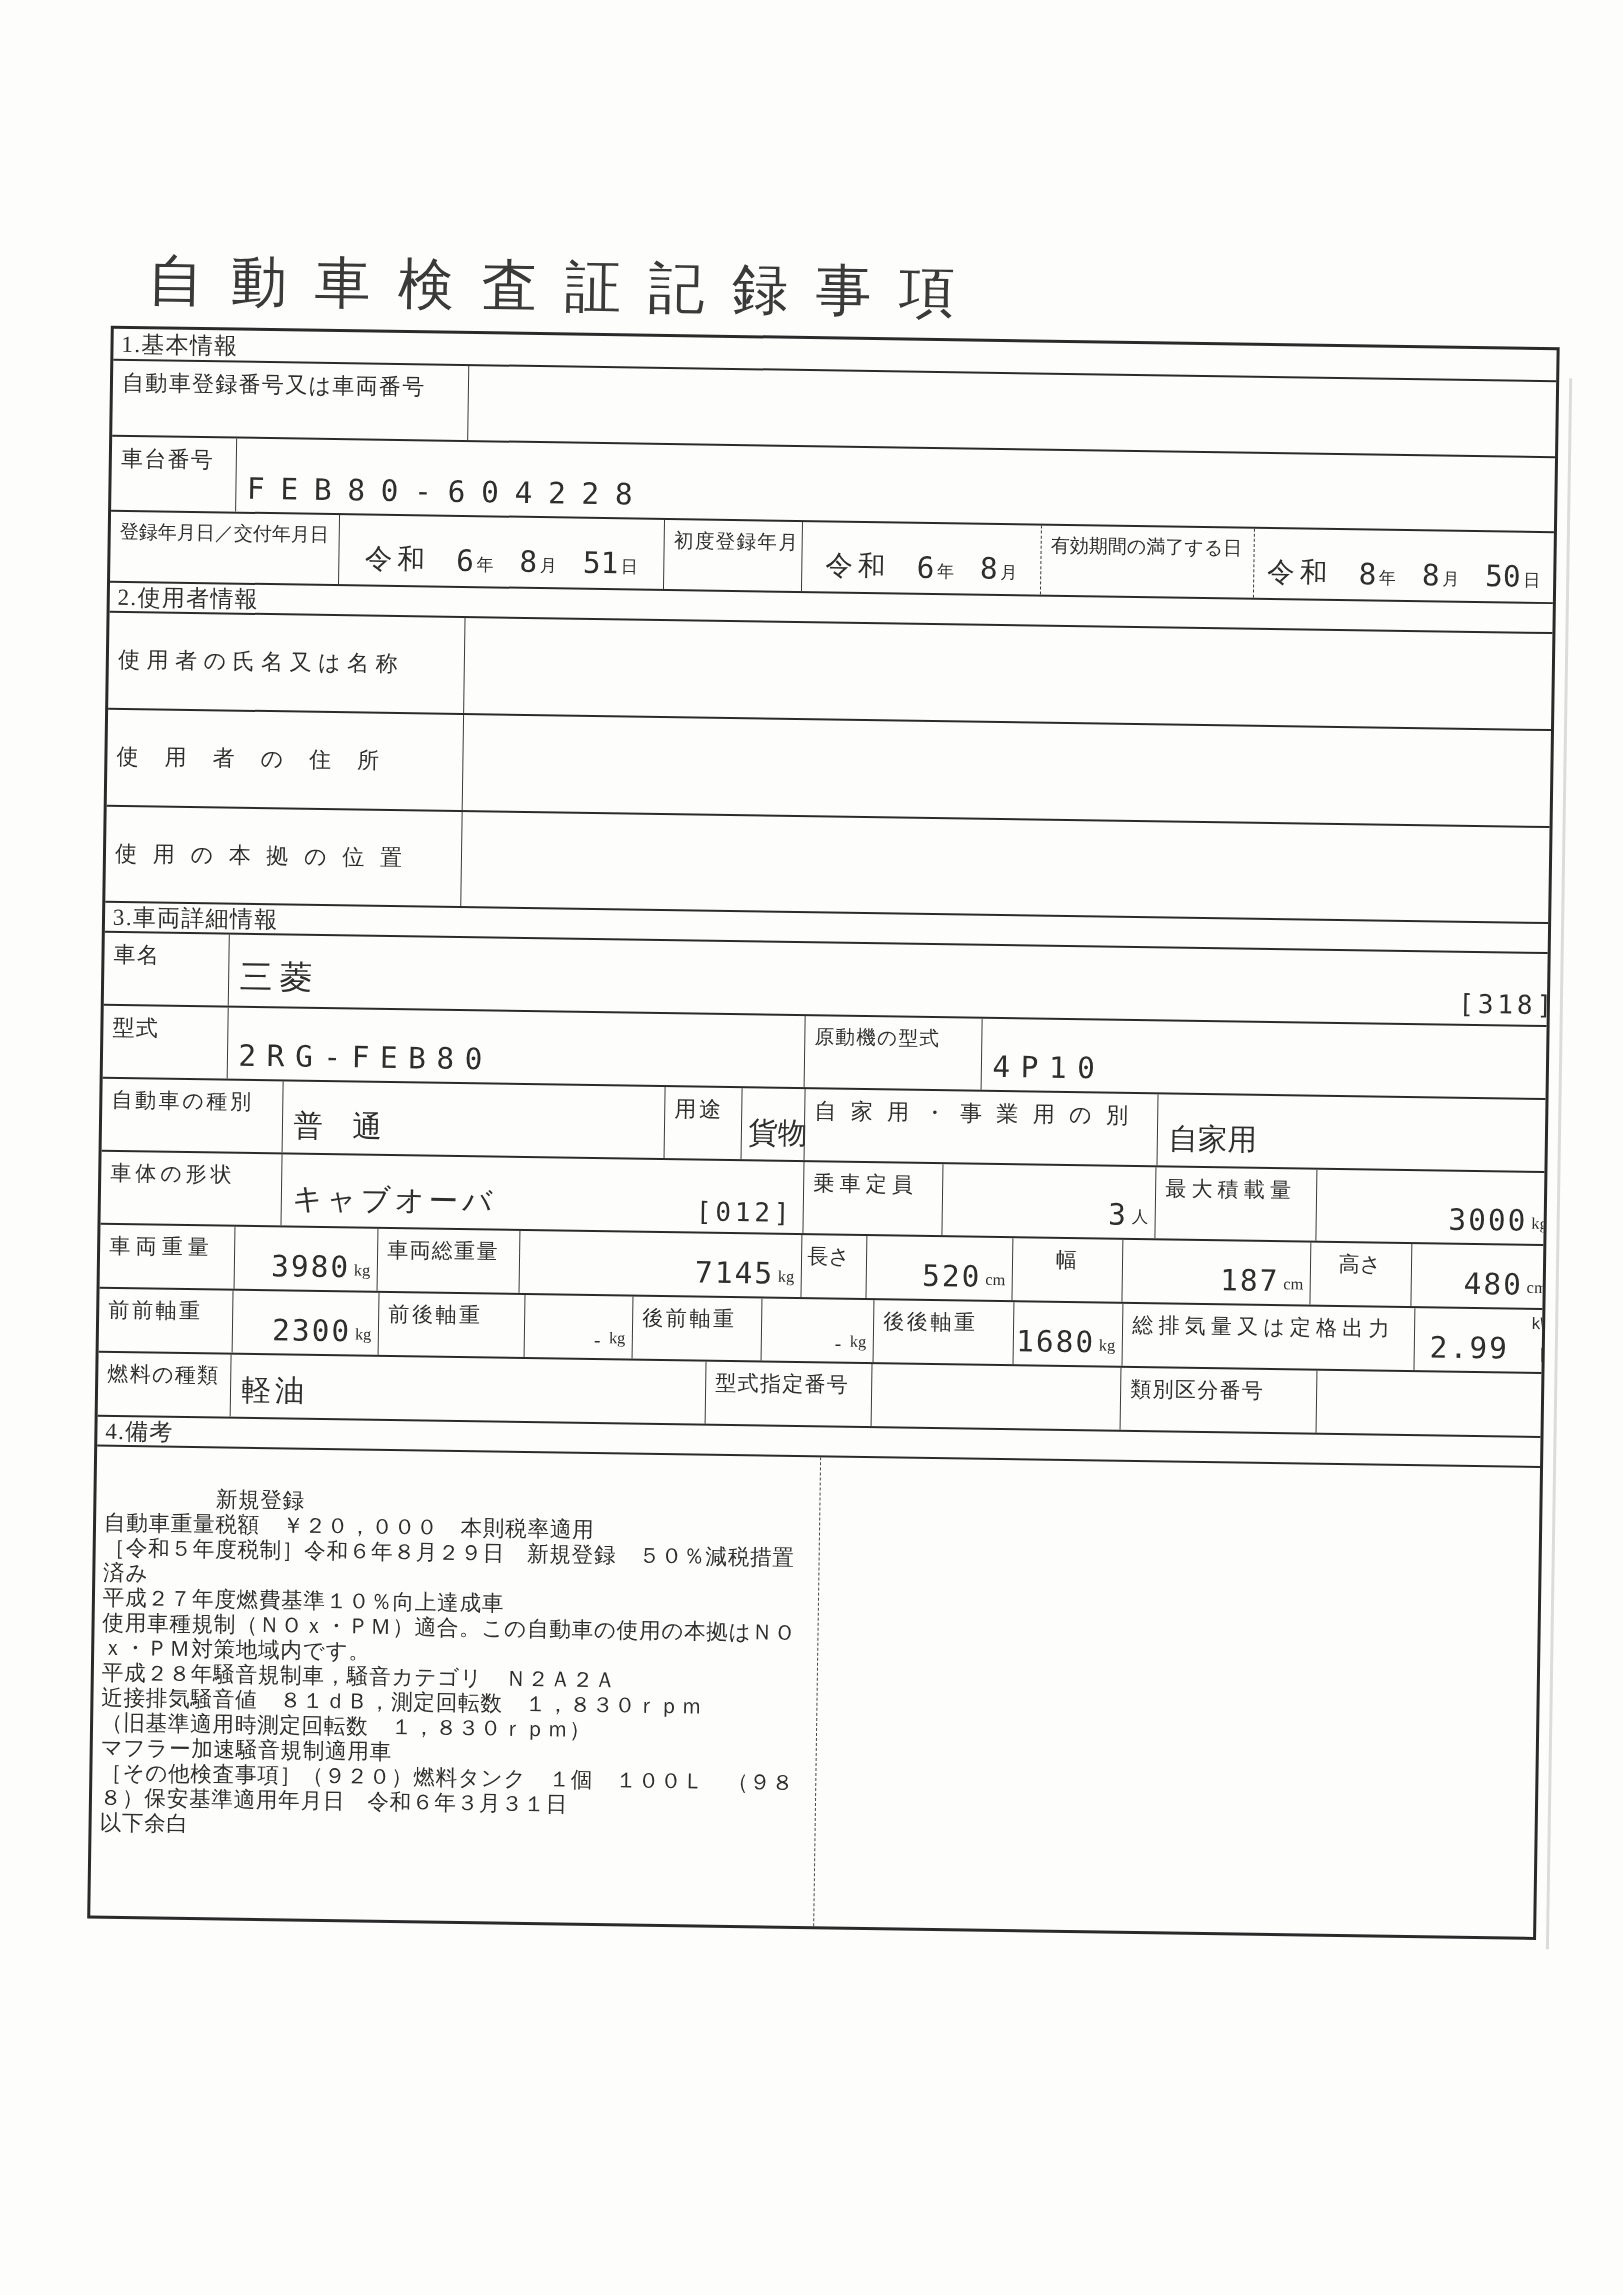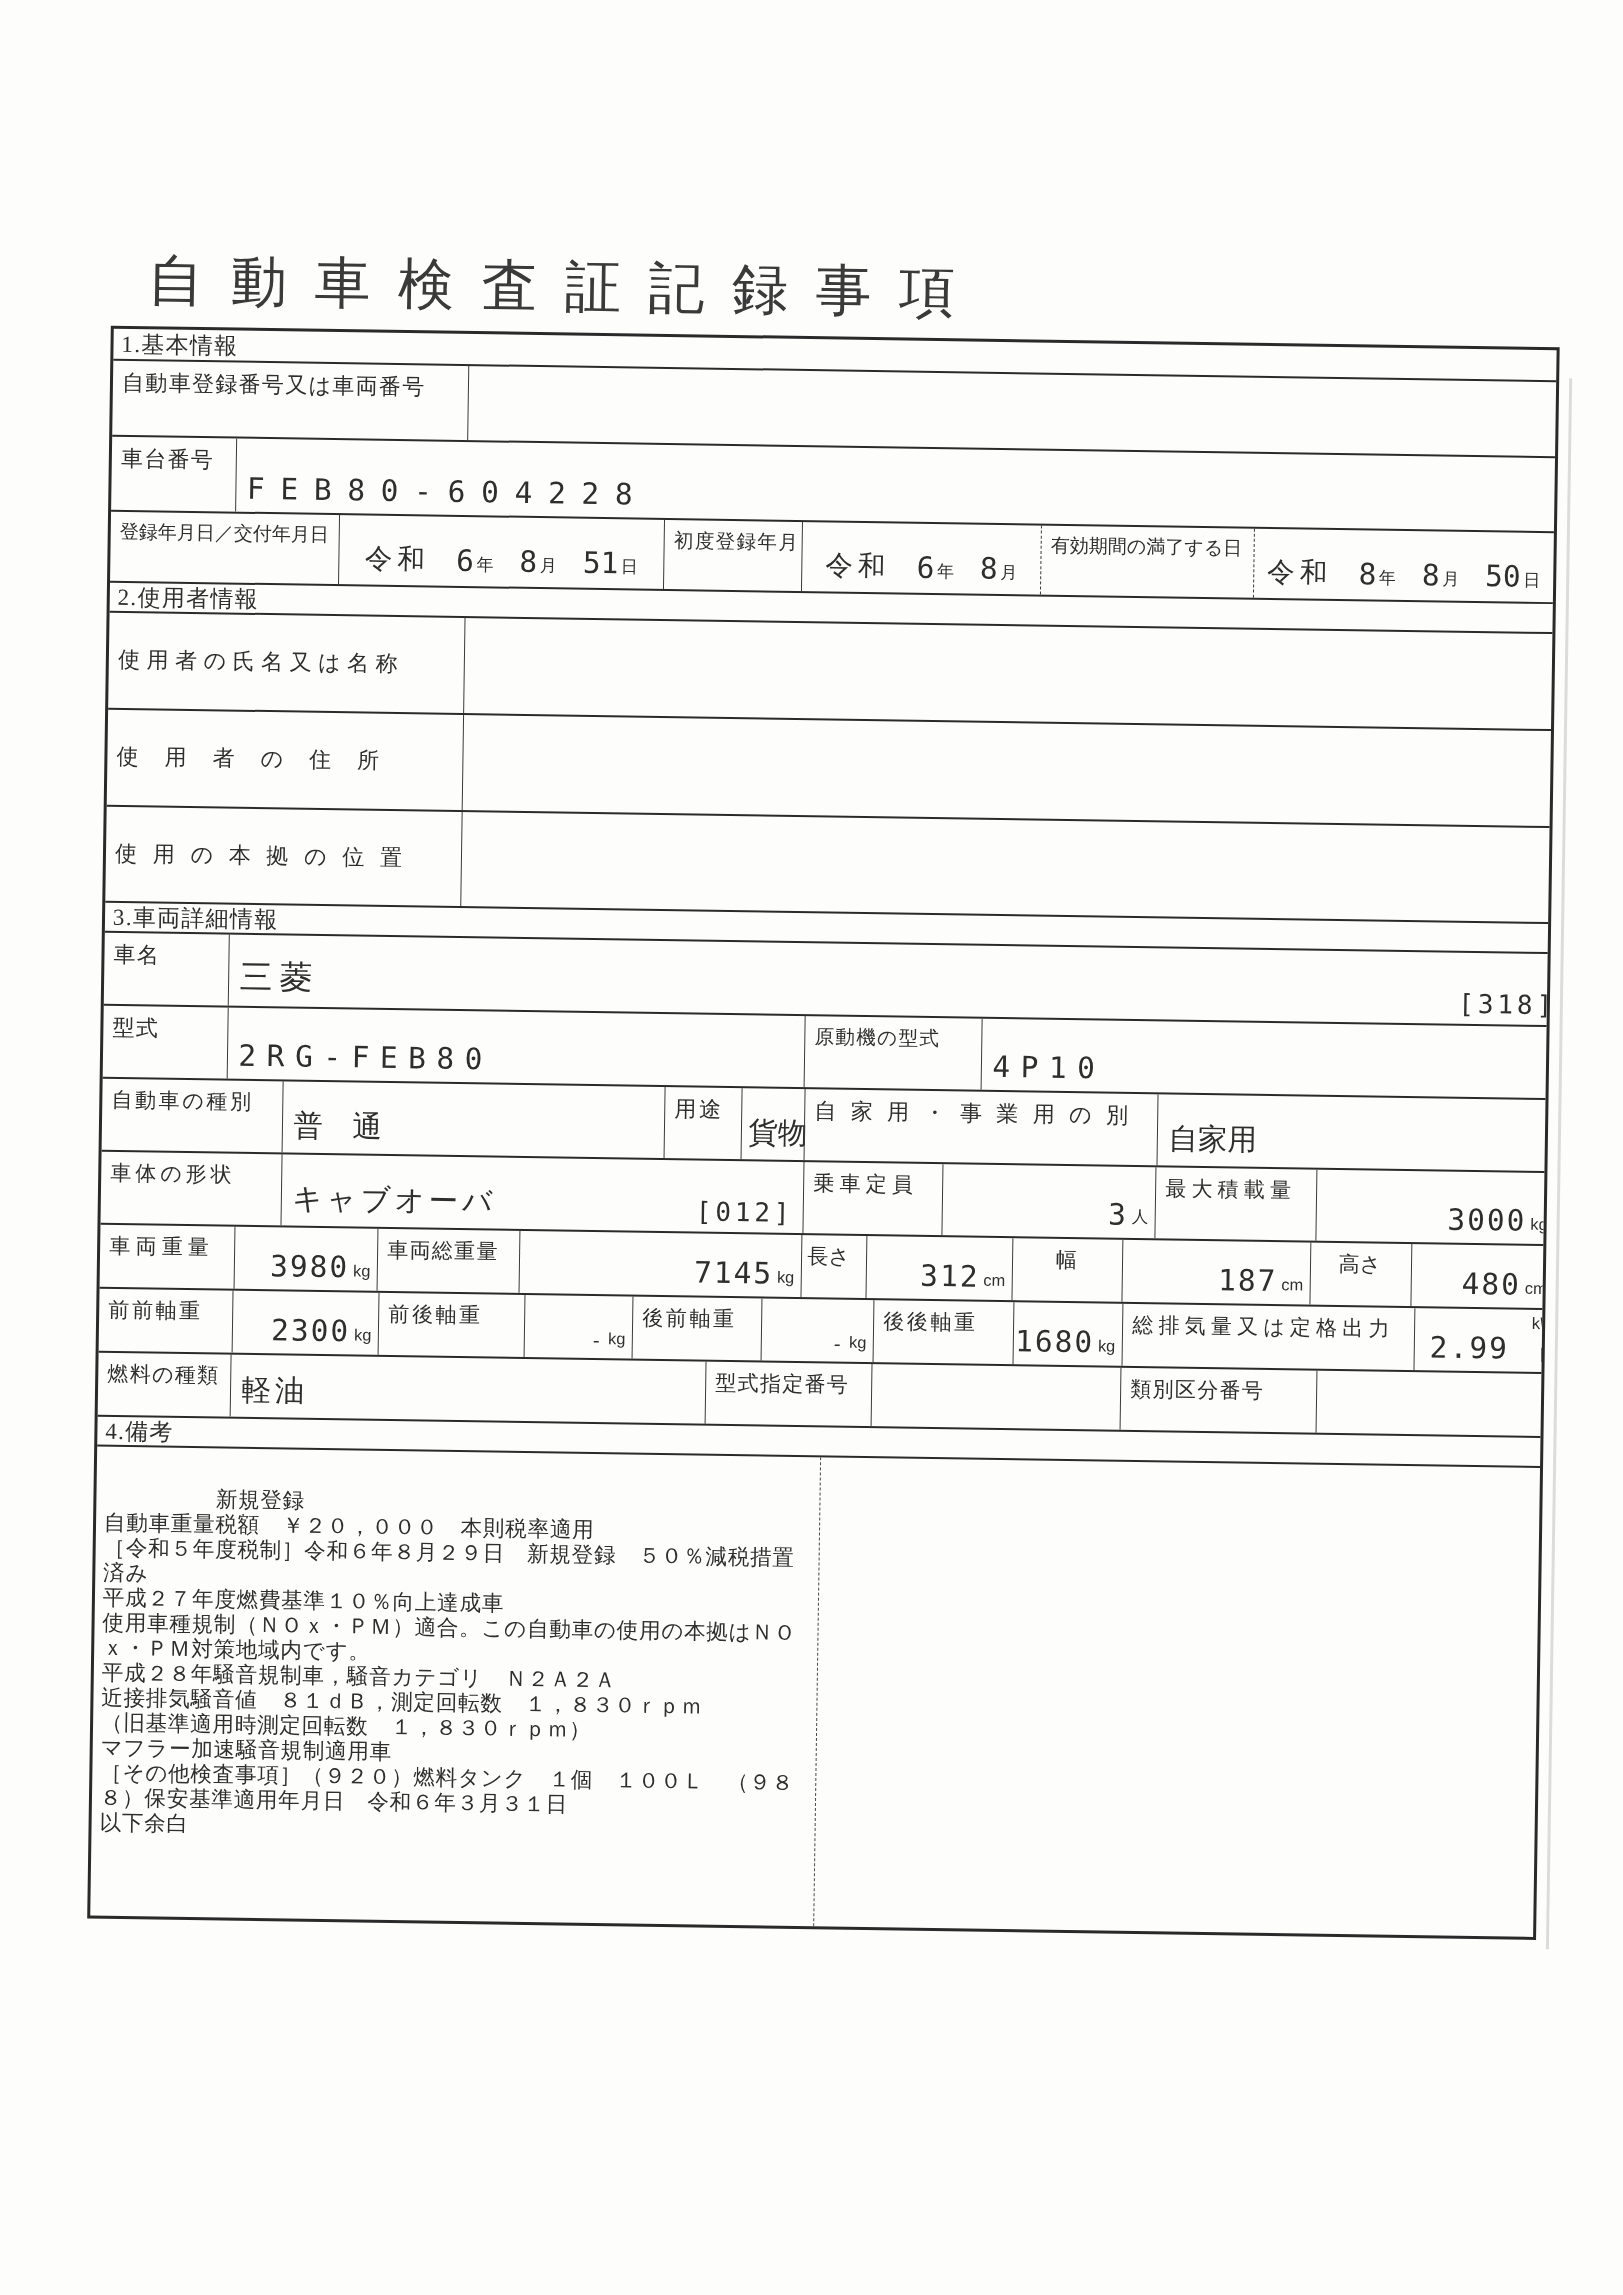--- a/index.html
+++ b/index.html
@@ -38,21 +38,21 @@
   .lb { font-size:22px; padding:9.2px 2.6px 0 9.2px; line-height:1.2; white-space:nowrap; }
   .s30 { font-size:19.6px; } .s29 { font-size:19px; } .s32 { font-size:21px; }
   .ls2{letter-spacing:1.3px} .ls4{letter-spacing:2.6px} .ls6{letter-spacing:3.9px}
   .ls8{letter-spacing:5.2px} .ls10{letter-spacing:6.5px}
   .ls22{letter-spacing:14.4px} .ls24{letter-spacing:15.7px} .ls40{letter-spacing:26px}
   .vb { align-self:flex-end; padding:0 5.2px 6.5px 10.5px; font-size:29.5px; white-space:nowrap; }
   .mono { font-family:"DejaVu Sans Mono","Liberation Mono",monospace; }
   .vls16 { letter-spacing:10.5px; } .vls24 { letter-spacing:15.7px; }
   .num-cell { display:flex; align-items:flex-end; justify-content:flex-end; padding:0 6.5px 6.5px 0; }
   .num { font-size:29.5px; font-family:"DejaVu Sans Mono","Liberation Mono",monospace; letter-spacing:2px; }
-  .unit { font-size:16.4px; margin:0 0 3.3px 3.9px; font-family:Liberation Sans, sans-serif; }
+  .unit { font-size:16.4px; margin:0 0 3.3px 3.9px; font-family:Liberation Serif, serif; }
   .unit.cjk { font-family:"Liberation Serif","DejaVu Serif",serif; }
   .u-clip { margin-right:-10.5px; }
   .date-cell { display:flex; align-items:flex-end; justify-content:center; padding:0 3.9px 7.9px 3.9px; }
   .era { font-size:27.5px; letter-spacing:5.2px; white-space:nowrap; }
   .dnum { font-size:29.5px; margin-left:26px; font-family:"DejaVu Sans Mono","Liberation Mono",monospace; }
   .dunit { font-size:17px; margin:0 0 2px 2.6px; }
   .code { position:absolute; bottom:5.2px; font-size:26px; font-family:"DejaVu Sans Mono","Liberation Mono",monospace; letter-spacing:3.9px; white-space:nowrap; }
   .code.r { right:-9.2px; }
   .code.rin { right:9.2px; }
   .u-top { position:absolute; top:3.9px; right:-7.9px; font-size:15.7px; font-family:"DejaVu Sans Mono","Liberation Mono",monospace; }
@@ -250,21 +250,21 @@
         <span class="lb s32 ls2">車両総重量</span>
       </div>
       <div class="c num-cell" style="width:282px">
         <span class="num">7145</span>
         <span class="unit">kg</span>
       </div>
       <div class="c" style="width:65px">
         <span class="lb s32" style="padding-left:5.2px">長さ</span>
       </div>
       <div class="c num-cell" style="width:146px">
-        <span class="num">312</span>
+        <span class="num">520</span>
         <span class="unit">cm</span>
       </div>
       <div class="c" style="width:110px;justify-content:center">
         <span class="lb s32" style="padding-left:0">幅</span>
       </div>
       <div class="c num-cell" style="width:188px">
         <span class="num">187</span>
         <span class="unit">cm</span>
       </div>
       <div class="c" style="width:101px;justify-content:center">

